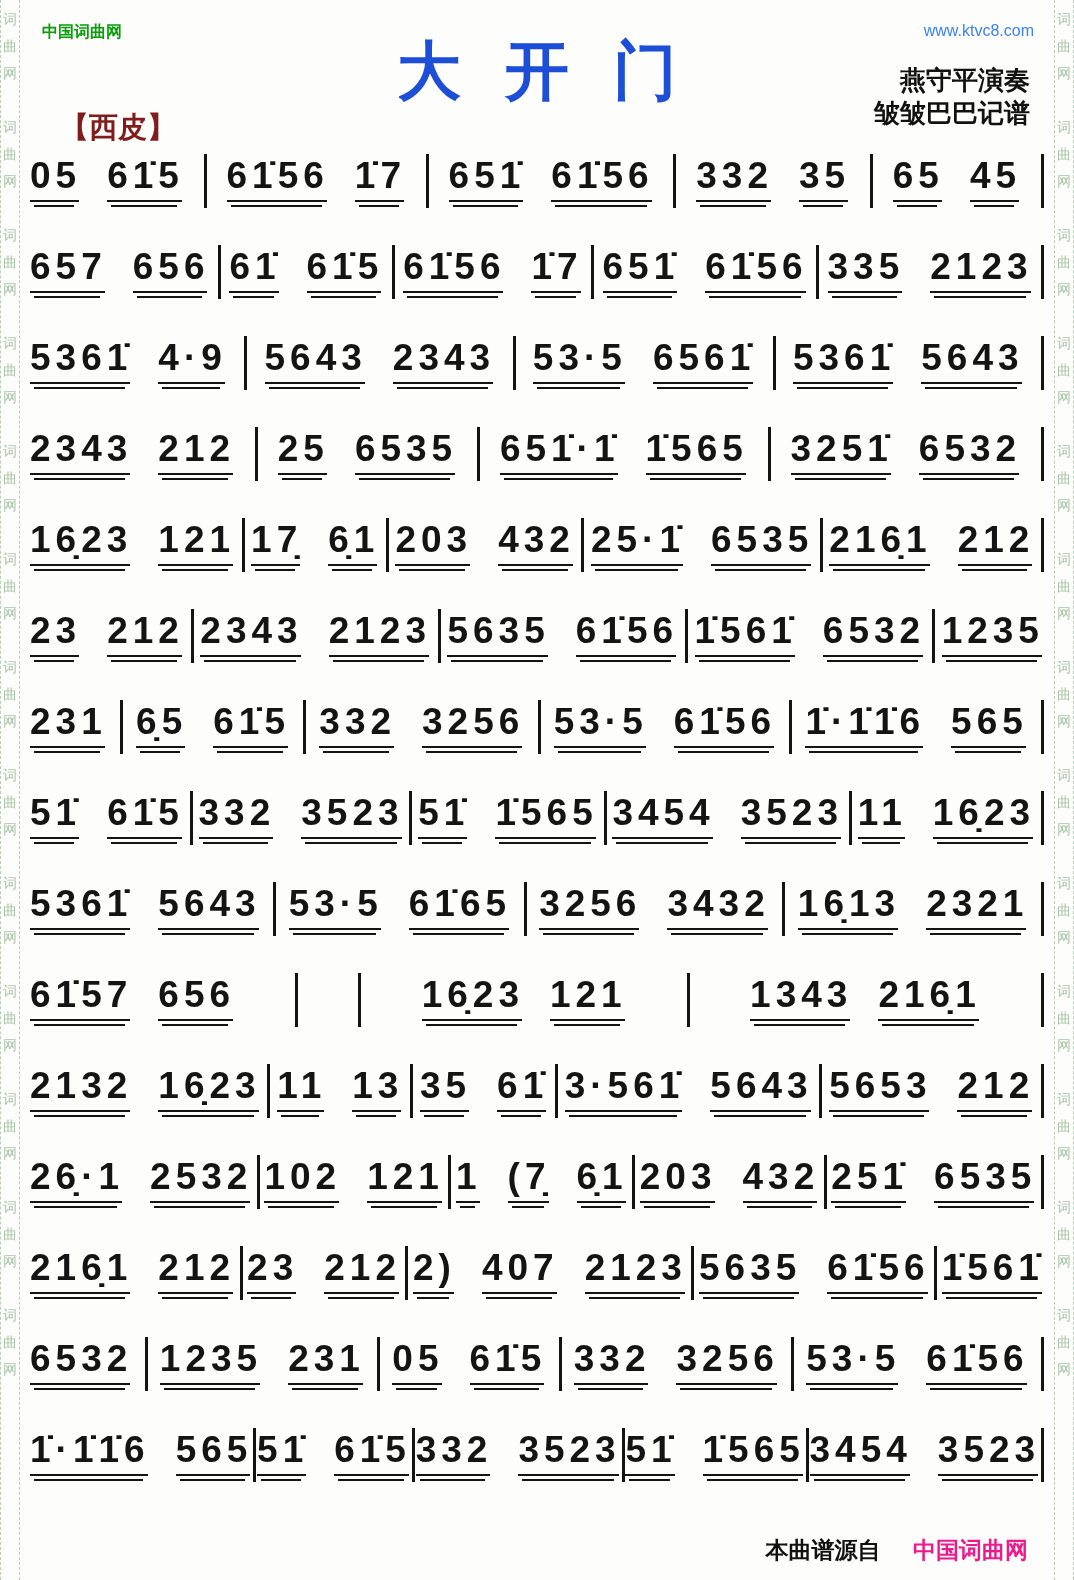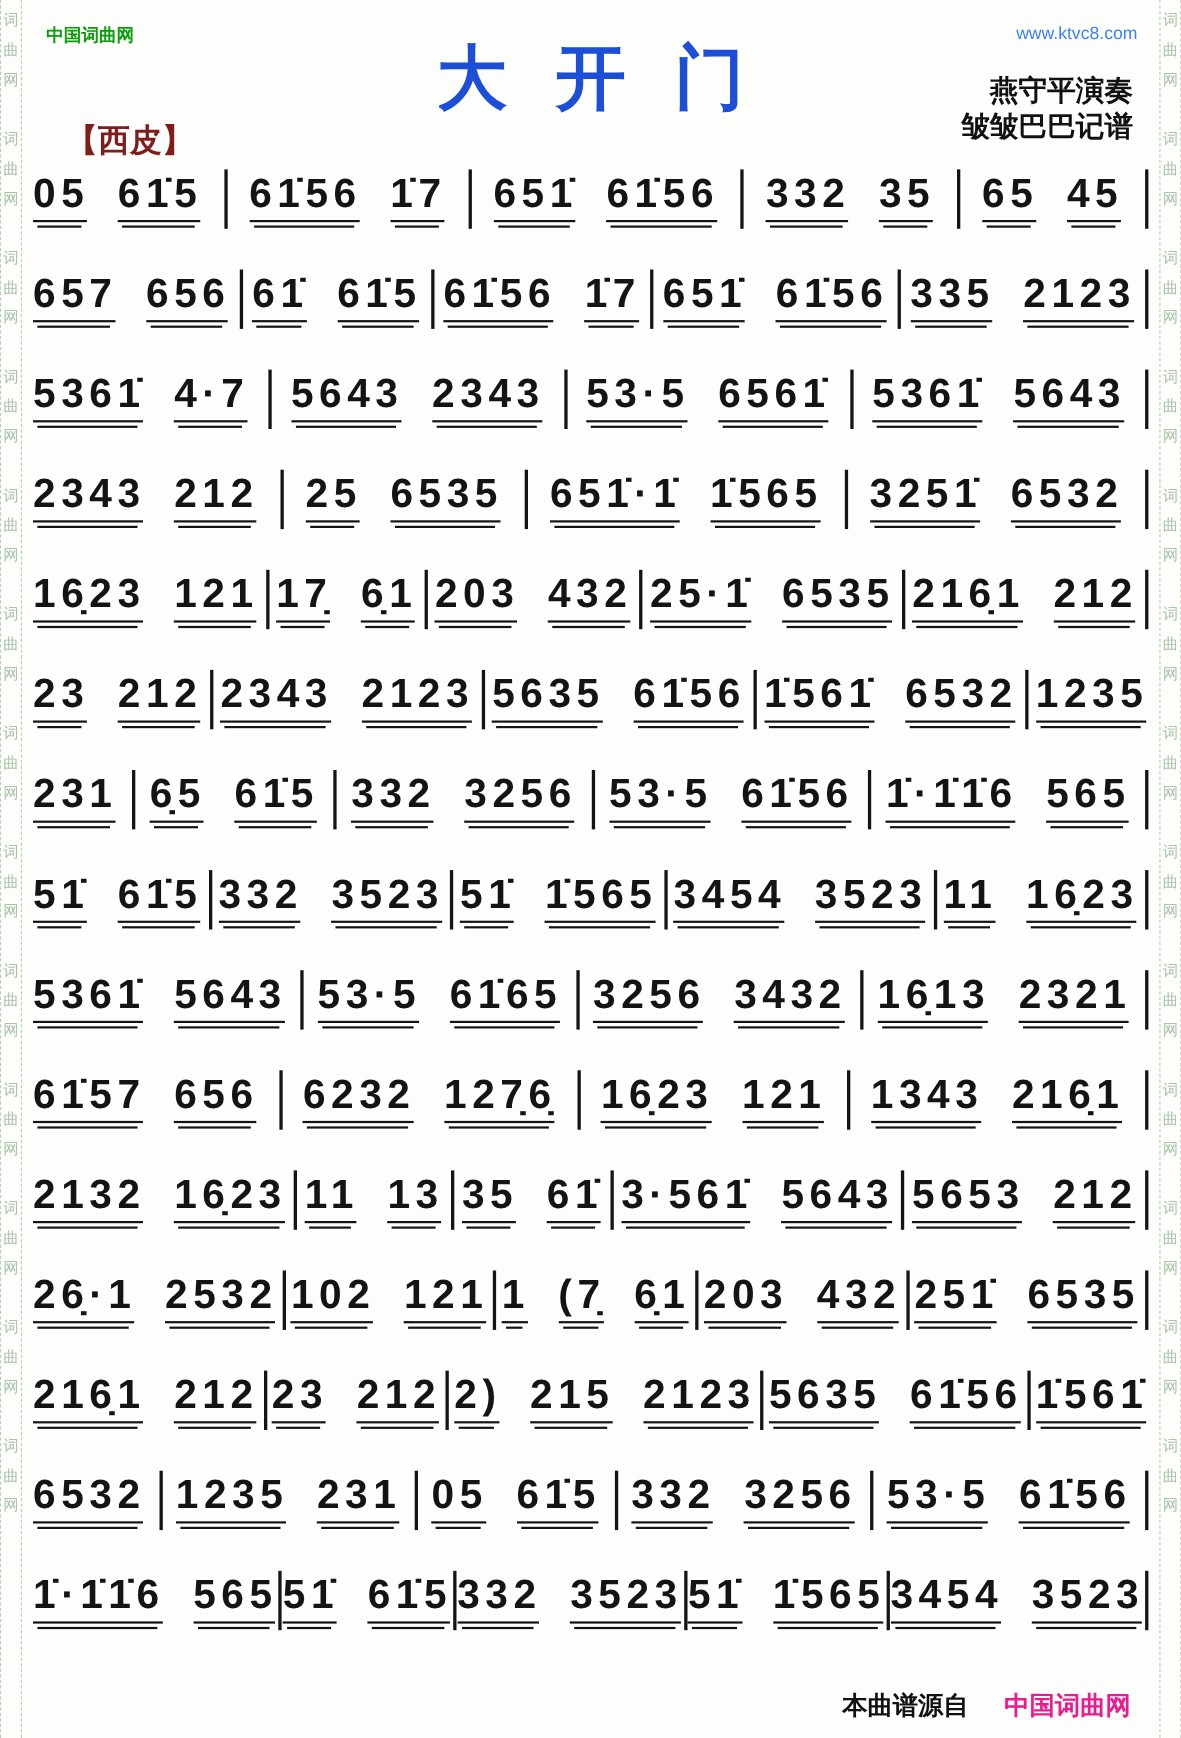--- a/index.html
+++ b/index.html
@@ -20,21 +20,21 @@
   
   .header{position:relative;height:148px;margin:0 26px;}
   .site-left{position:absolute;left:16px;top:22px;font-size:16px;font-weight:bold;}
   .site-right{position:absolute;right:14px;top:22px;font-size:16px;}
   .title{
     position:absolute;left:0;right:0;top:28px;text-align:center;
     font-family:"Liberation Serif",serif;font-weight:bold;font-size:64px;
     letter-spacing:44px;padding-left:44px;color:#1d4ed8;
   }
   .credits{position:absolute;right:18px;top:66px;text-align:right;
-    font-family:Liberation Sans, sans-serif;font-weight:bold;font-size:26px;
+    font-family:Liberation Mono, monospace;font-weight:bold;font-size:26px;
     line-height:33px;color:#111;}
   .section-label{position:absolute;left:34px;top:108px;
     font-family:"Liberation Serif",serif;font-weight:bold;font-size:29px;color:#7f1d1d;}
   
   .score{margin:4px 30px 0 30px;}
   .score-line{
     display:flex;align-items:center;justify-content:space-between;
     height:58px;margin-bottom:33px;
   }
   .measure{display:inline-flex;gap:26px;flex:none;}
@@ -197,21 +197,21 @@
       <span class="bar"></span>
       <span class="measure">
         <span class="grp">335</span>
         <span class="grp">2123</span>
       </span>
       <span class="bar"></span>
     </div>
     <div class="score-line">
       <span class="measure">
         <span class="grp">5361̇</span>
-        <span class="grp">4·7</span>
+        <span class="grp">4·9</span>
       </span>
       <span class="bar"></span>
       <span class="measure">
         <span class="grp">5643</span>
         <span class="grp">2343</span>
       </span>
       <span class="bar"></span>
       <span class="measure">
         <span class="grp">53·5</span>
         <span class="grp">6561̇</span>
@@ -371,24 +371,20 @@
         <span class="grp">2321</span>
       </span>
       <span class="bar"></span>
     </div>
     <div class="score-line">
       <span class="measure">
         <span class="grp">61̇57</span>
         <span class="grp">656</span>
       </span>
       <span class="bar"></span>
-      <span class="measure">
-        <span class="grp">6232</span>
-        <span class="grp">127̣6̣</span>
-      </span>
       <span class="bar"></span>
       <span class="measure">
         <span class="grp">16̣23</span>
         <span class="grp">121</span>
       </span>
       <span class="bar"></span>
       <span class="measure">
         <span class="grp">1343</span>
         <span class="grp">216̣1</span>
       </span>
@@ -455,21 +451,21 @@
         <span class="grp">212</span>
       </span>
       <span class="bar"></span>
       <span class="measure">
         <span class="grp">23</span>
         <span class="grp">212</span>
       </span>
       <span class="bar"></span>
       <span class="measure">
         <span class="grp">2)</span>
-        <span class="grp">215</span>
+        <span class="grp">407</span>
         <span class="grp">2123</span>
       </span>
       <span class="bar"></span>
       <span class="measure">
         <span class="grp">5635</span>
         <span class="grp">61̇56</span>
       </span>
       <span class="bar"></span>
       <span class="measure">
         <span class="grp">1̇561̇</span>

